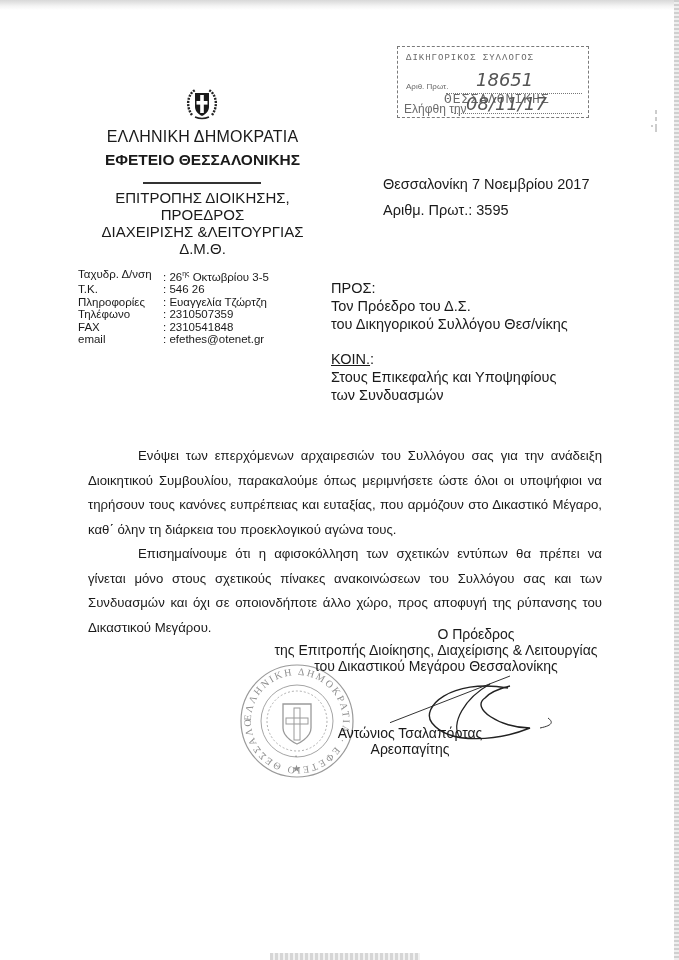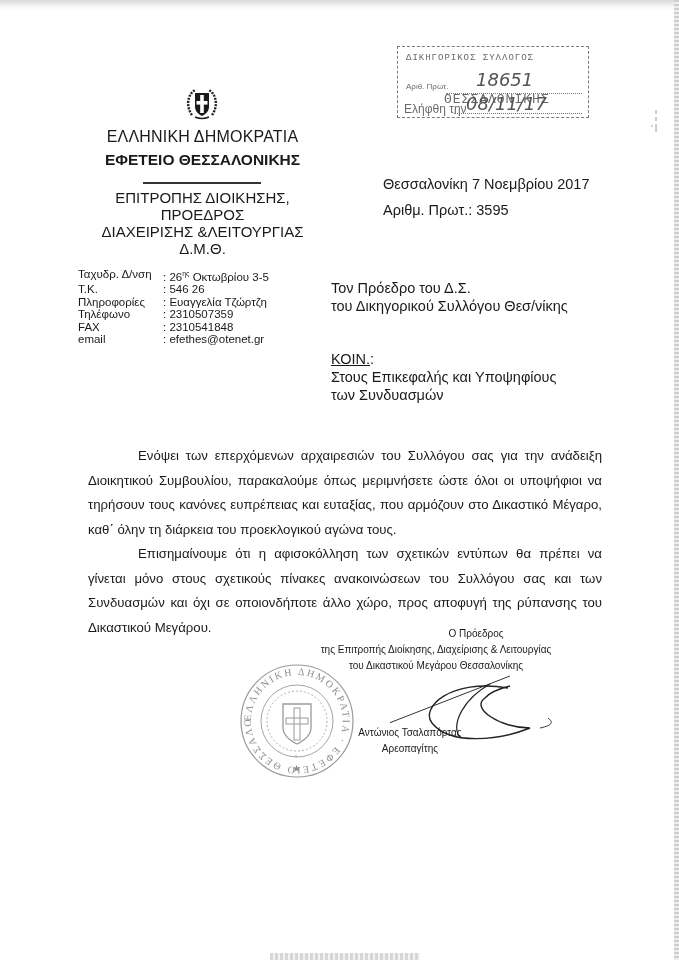--- a/index.html
+++ b/index.html
@@ -61,21 +61,21 @@
   .cc { left:331px; top:350px; font-size:14.5px; line-height:18px; }
   .u { text-decoration:underline;text-align:center; }
 
   
   .body-text { left:76px; width:538px; font-size:13.2px; line-height:24.5px; text-align:justify; }
   .p1 { top:432px; }
   .p2 { top:530px; }
   .body-text p { margin:12px; text-indent:50px; }
 
   
-  .sig { left:256px; width:360px; text-align:center; font-size:10px; line-height:16px; }
+  .sig { left:256px; width:360px; text-align:center; font-size:14px; line-height:16px; }
   .sig1 { top:626px; }
   .sig2 { top:725px; left:245px; width:330px; }
   .seal { left:238px; top:662px; width:118px; height:118px; }
   .scribble { left:390px; top:668px; width:170px; height:80px; }
   .gutter-mark { left:648px; top:108px; width:12px; height:26px; }
 </style>
 </head>
 <body>
 
 <div class="scanedge-top"></div>
@@ -147,20 +147,21 @@
   <div class="row">
     <span class="lbl">email</span>
     <span class="val">: efethes@otenet.gr</span>
   </div>
 </div>
 
 <div class="abs date">Θεσσαλονίκη 7 Νοεμβρίου 2017</div>
 <div class="abs proto">Αριθμ. Πρωτ.: 3595</div>
 
 <div class="abs to">
+  <div>ΠΡΟΣ:</div>
   <div>Τον Πρόεδρο του Δ.Σ.</div>
   <div>του Δικηγορικού Συλλόγου Θεσ/νίκης</div>
 </div>
 <div class="abs cc">
   <div><span class="u">ΚΟΙΝ.</span><span>:</span></div>
   <div>Στους Επικεφαλής και Υποψηφίους</div>
   <div>των Συνδυασμών</div>
 </div>
 
 <div class="abs body-text p1">

